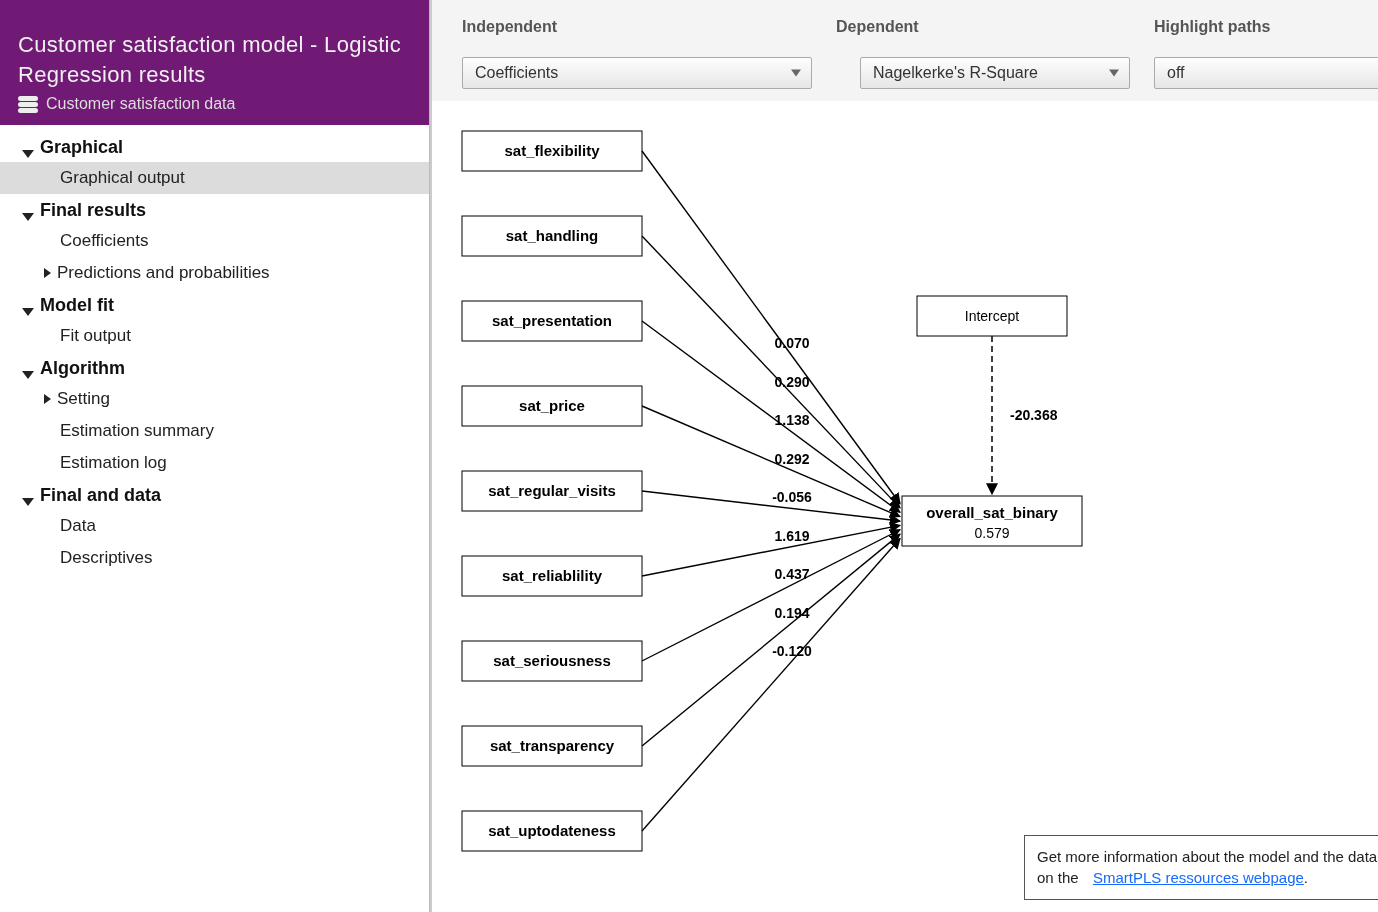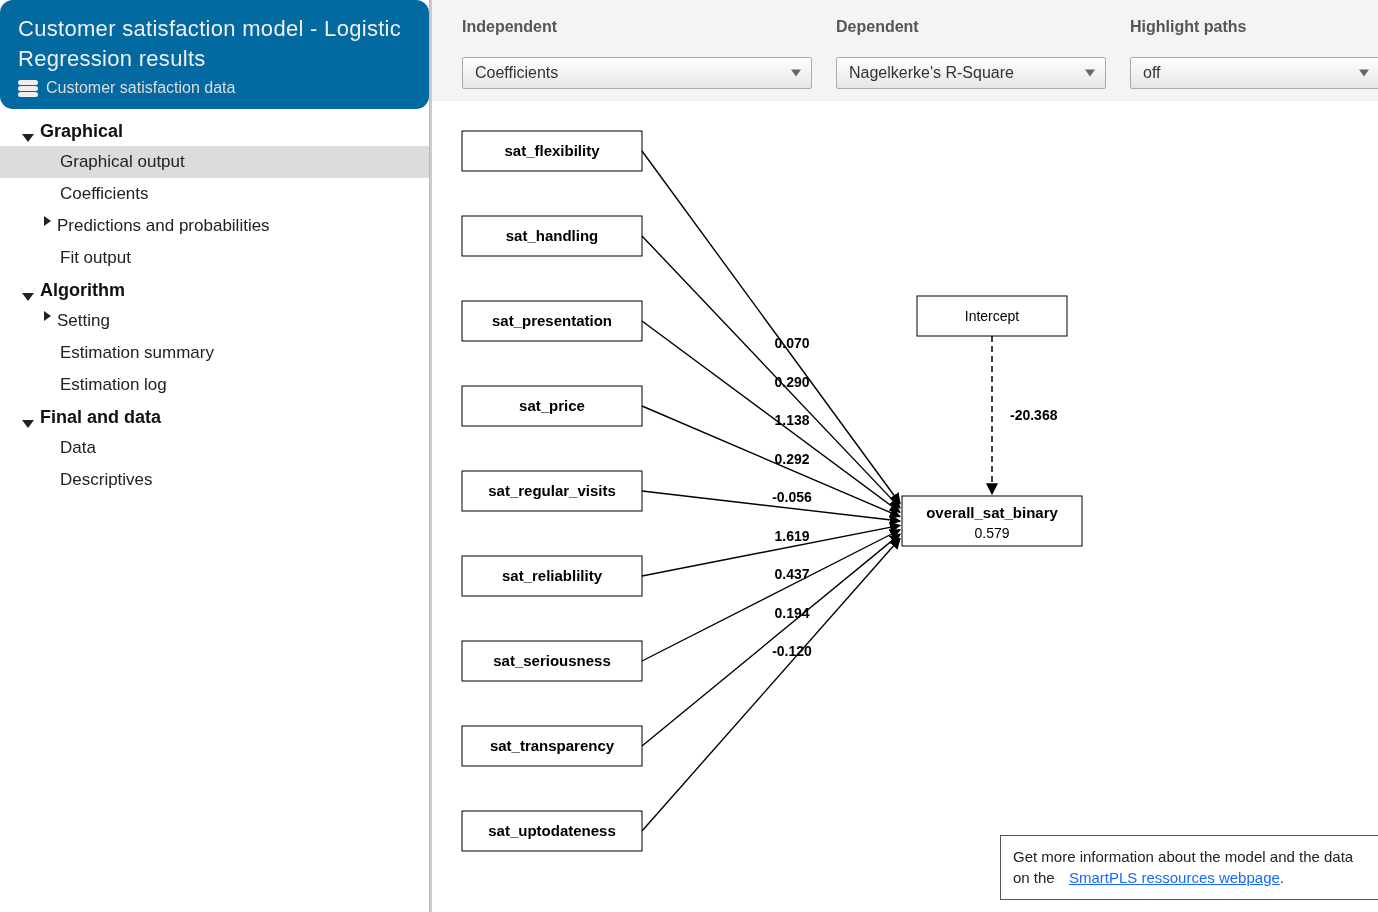--- a/index.html
+++ b/index.html
@@ -1,49 +1,49 @@
 <!DOCTYPE html>
 <html><head>
 <meta charset="utf-8">
 <style>
   * { box-sizing: border-box; margin: 0; padding: 0; }
   html, body { width: 1378px; height: 912px; font-family: Arial, Helvetica, sans-serif; font-size: 14px; color: #222; background: #fff; overflow: hidden; }
   body { display: flex; }
 
   
   .sidebar { width: 430px; min-width: 430px; height: 100%; border-right: 1px solid #bbb; background: #fff; display: flex; flex-direction: column; }
-  .sidebar-header { background: #0369a1; color: #f0f0f0; padding: 14px 18px 12px 18px; border-radius: 13px; }
+  .sidebar-header { background: #701a75; color: #f0f0f0; padding: 30px 18px 12px 18px; }
   .sidebar-title { font-size: 22px; font-weight: 400; line-height: 1.35; letter-spacing: 0.3px; }
   .sidebar-sub { display: flex; align-items: center; gap: 8px; margin-top: 6px; font-size: 16px; color: #ddd; }
   .db-icon { display: inline-flex; flex-direction: column; gap: 1px; width: 20px; }
   .db-icon::before,
   .db-icon::after { content: ""; display: block; height: 5px; border-radius: 3px; background: #eee; }
   .db-icon span { display: block; height: 5px; border-radius: 3px; background: #eee; }
 
   .nav { padding: 6px 0; overflow-y: auto; }
   .nav-section { padding: 6px 10px 4px 22px; font-size: 18px; font-weight: 700; color: #111; display: flex; align-items: flex-end; gap: 6px; cursor: pointer; }
   .nav-item { padding: 6px 0 6px 60px; font-size: 17px; color: #222; cursor: pointer; }
-  .nav-item.has-caret { padding-left: 44px; display: flex; gap: 6px; }
+  .nav-item.has-caret { padding-left: 44px; display: flex; align-items: center; gap: 6px; }
   .nav-item.selected { background: #dcdcdc; }
   .caret { display: inline-block; width: 0; height: 0; }
   .caret.down { border-left: 6px solid transparent; border-right: 6px solid transparent; border-top: 8px solid #222; }
   .caret.right { border-top: 5px solid transparent; border-bottom: 5px solid transparent; border-left: 7px solid #222; }
 
   
   .splitter { width: 6px; background: #e9e9e9; border-left: 1px solid #ccc; border-right: 1px solid #ccc; cursor: col-resize; }
 
   
   .main { flex: 1; height: 100%; background: #f4f4f4; display: flex; flex-direction: column; }
   .controls { display: flex; gap: 24px; padding: 18px 30px 12px 30px; }
   .control { display: flex; flex-direction: column; gap: 21px; }
   .control-label { font-size: 16px; font-weight: 700; color: #555; }
   .select { position: relative; border: 1px solid #aaa; border-radius: 2px; background: linear-gradient(#fefefe,#e6e6e6); padding: 6px 30px 6px 12px; font-size: 16px; color: #333; cursor: pointer; min-width: 250px; }
   .select .tri { position: absolute; right: 10px; top: 50%; transform: translateY(-50%); width: 0; height: 0; border-left: 5px solid transparent; border-right: 5px solid transparent; border-top: 7px solid #666; }
   .control:nth-child(1) .select { width: 350px; }
-  .control:nth-child(2) .select { width: 270px; }
+  .control:nth-child(2) .select { width: 270px; margin-left: 24px; }
   .control:nth-child(3) .select { width: 250px; }
 
   .canvas { flex: 1; background: #fff; margin: 0; position: relative; overflow: hidden; }
 
   .infobox { position: absolute; right: 30px; bottom: 12px; width: 380px; border: 1px solid #555; background: #fff; padding: 10px 12px; font-size: 15px; line-height: 1.45; }
   .infobox a { color: #1769ff; text-decoration: underline; margin-left: 10px; }
 
   
   .node-rect { fill: #fff; stroke: #000; stroke-width: 1; }
   .node-text { font-family: Arial, Helvetica, sans-serif; font-size: 15px; font-weight: 700; fill: #000; text-anchor: middle; dominant-baseline: middle; }
@@ -63,24 +63,32 @@
         </span>
       <span>Customer satisfaction data</span>
     </div>
   </div>
   <div class="nav" id="nav">
       <div class="nav-section">
         <span class="caret down"></span>
         <span>Graphical</span>
       </div>
       <div class="nav-item selected"><span>Graphical output</span></div>
+      <div class="nav-section">
+        <span class="caret down"></span>
+        <span>Final results</span>
+      </div>
       <div class="nav-item"><span>Coefficients</span></div>
       <div class="nav-item has-caret">
         <span class="caret right"></span>
         <span>Predictions and probabilities</span>
+      </div>
+      <div class="nav-section">
+        <span class="caret down"></span>
+        <span>Model fit</span>
       </div>
       <div class="nav-item"><span>Fit output</span></div>
       <div class="nav-section">
         <span class="caret down"></span>
         <span>Algorithm</span>
       </div>
       <div class="nav-item has-caret">
         <span class="caret right"></span>
         <span>Setting</span>
       </div>

